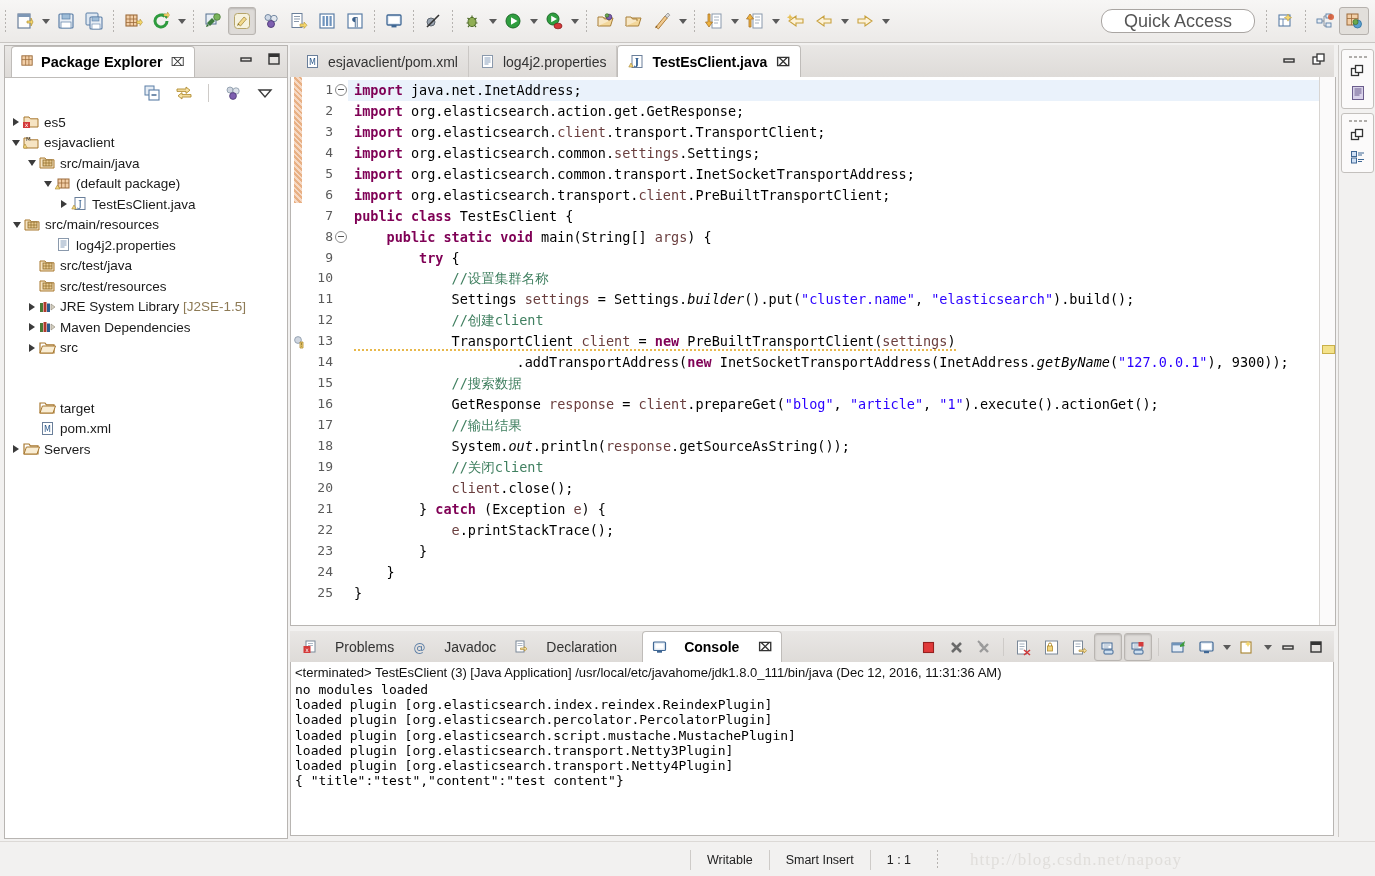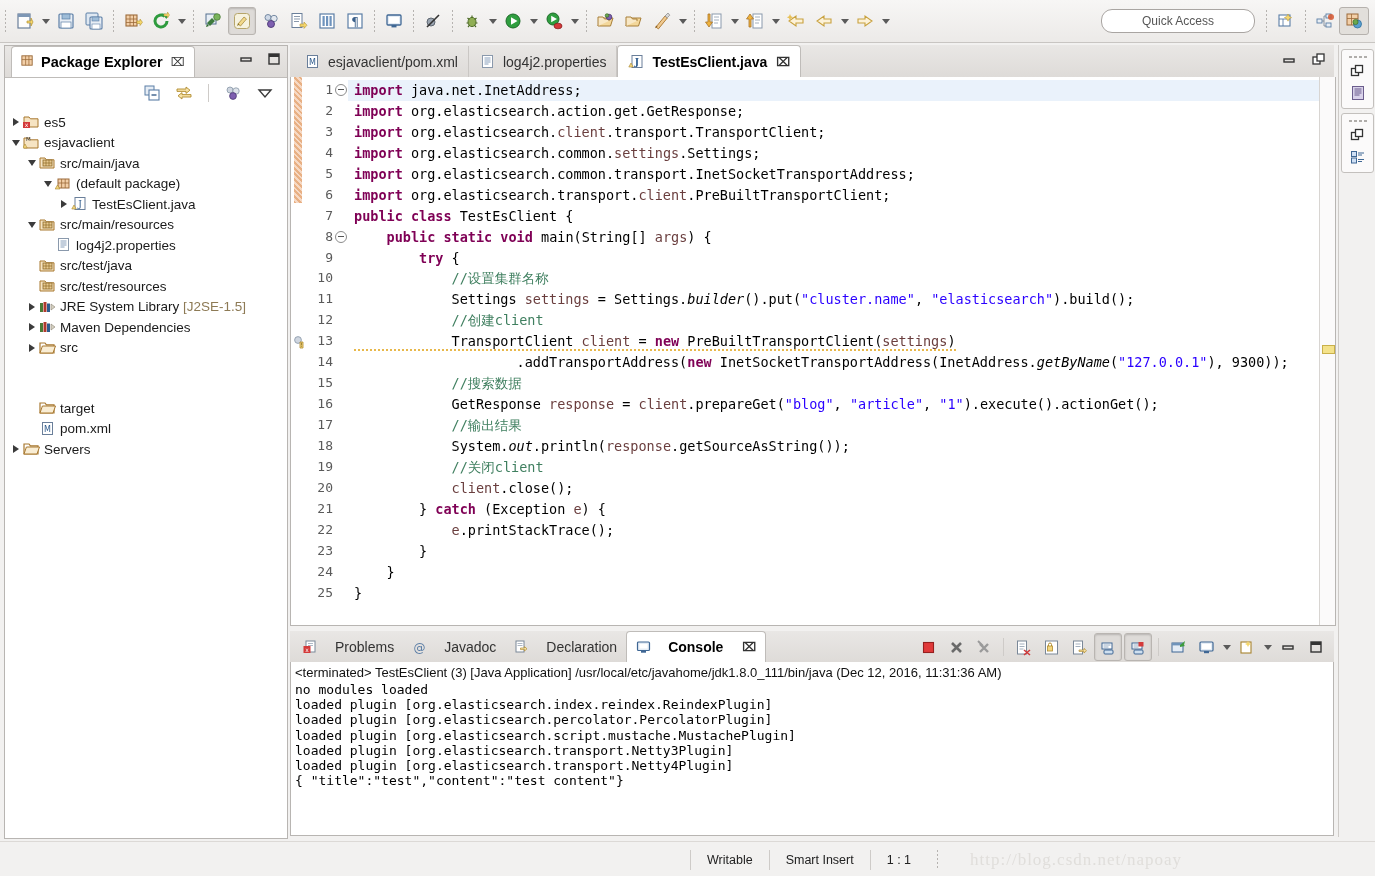--- a/index.html
+++ b/index.html
@@ -35,21 +35,21 @@
     border-left: 4px solid transparent; border-right: 4px solid transparent;
     border-top: 5px solid #5a5a5a;
   }
   .tb-sep { width: 1px; height: 22px; margin: 0 5px;
     background: repeating-linear-gradient(to bottom, #b6b3b0 0 2px, transparent 2px 4px); }
   .tb-spacer { flex: 1 1 auto; }
   #quick-access {
     height: 22px; min-width: 128px; padding: 0 12px;
     border: 1px solid #a9a5a2; border-radius: 11px; background: #fff;
     display: flex; align-items: center; justify-content: center;
-    font-size: 12px; color: #555; margin-right: 6px;
+    font-size: 18px; color: #555; margin-right: 6px;
   }
   .persp-btn { width: 28px; height: 26px; display:flex; align-items:center; justify-content:center; border-radius:3px;}
   .persp-btn.active { background: #e2dfdb; border: 1px solid #b5b1ad; }
 
   
   #pkg-explorer {
     position: absolute; left: 4px; top: 45px; width: 282px; height: 792px;
     background: #fff; border: 1px solid #b8b5b2;
   }
   #pkg-tabrow {
@@ -139,21 +139,21 @@
     position: absolute; left: 290px; top: 631px; width: 1044px; height: 206px;
   }
   #console-tabrow {
     height: 31px; background: linear-gradient(#e9e7e5, #dedbd8);
     display: flex; align-items: flex-end; position: relative;
     border-bottom: 1px solid #bfbcb9;
   }
   .c-tab { height: 30px; display: flex; align-items: center; gap: 17px; padding: 0 9px;
     font-size: 14px; color: #333; }
   .c-tab.active { background: #fff; border: 1px solid #bfbcb9; border-bottom: none;
-    border-radius: 4px 4px 0 0; color: #000; font-weight: bold; }
+    border-radius: 4px 4px 0 0; color: #000; font-weight: bold; margin-left: 16px; }
   #console-toolbar { position: absolute; right: 4px; top: 3px; display: flex; align-items: center; height: 26px; }
   #console-body { position: absolute; left: 0; top: 31px; width: 1042px; height: 173px;
     background: #fff; border: 1px solid #b8b5b2; border-top: none; overflow: hidden; }
   #console-header { font-size: 13px; padding: 3px 4px 2px 4px; color: #111; white-space: nowrap; }
   #console-out { font-family: "DejaVu Sans Mono", monospace; font-size: 13px; color: #000;
     padding-left: 4px; }
   .ol { height: 15.2px; line-height: 15.2px; white-space: pre; }
 
   
   #fastbar { position: absolute; left: 1338px; top: 45px; width: 37px; height: 792px;
@@ -516,21 +516,21 @@
         </div>
         <div class="tree-row" style="padding-left: 52px;">
           <span class="tw collapsed"></span>
           <span class="tree-icon"><svg width="17" height="15" viewBox="0 0 17 15">
               <rect x="4" y="1.5" width="10" height="12" fill="#fff" stroke="#6a7f9a" stroke-width="1"></rect>
               <text x="9" y="11" font-size="9" fill="#2d5a8c" text-anchor="middle" font-family="'DejaVu Serif',serif">J</text>
               <path d="M2 9 l2.2 4 h-4.4z" fill="#f3d77e" stroke="#a8842f" stroke-width=".6" transform="translate(1,0)"></path>
             </svg></span>
           <span class="tree-label">TestEsClient.java</span>
         </div>
-        <div class="tree-row" style="padding-left: 20px;">
+        <div class="tree-row" style="padding-left: 5px;">
           <span class="tw expanded"></span>
           <span class="tree-icon"><svg width="17" height="15" viewBox="0 0 17 15">
               <path d="M1 13 V3 h5 l1.4 1.8 H15 V13z" fill="#f6e4c3" stroke="#a8782f" stroke-width="1"></path>
               <rect x="4" y="5" width="9" height="6" fill="#e8c98f" stroke="#8c6a2a" stroke-width=".8"></rect>
               <path d="M4 8 h9 M7 5 v6 M10 5 v6" stroke="#8c6a2a" stroke-width=".7"></path>
             </svg></span>
           <span class="tree-label">src/main/resources</span>
         </div>
         <div class="tree-row" style="padding-left: 36px;">
           <span class="tw "></span>

